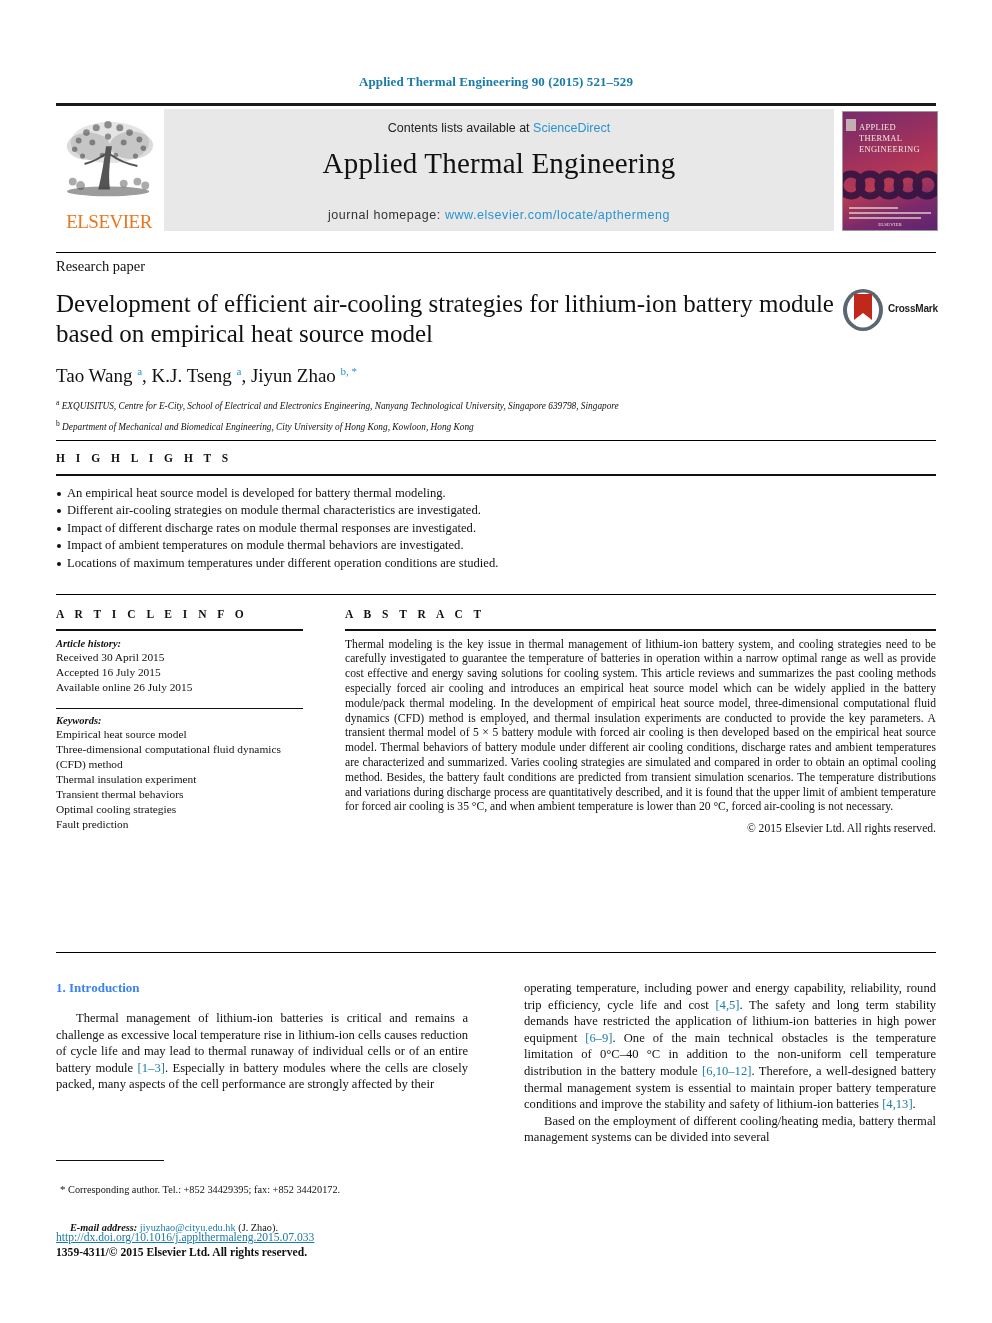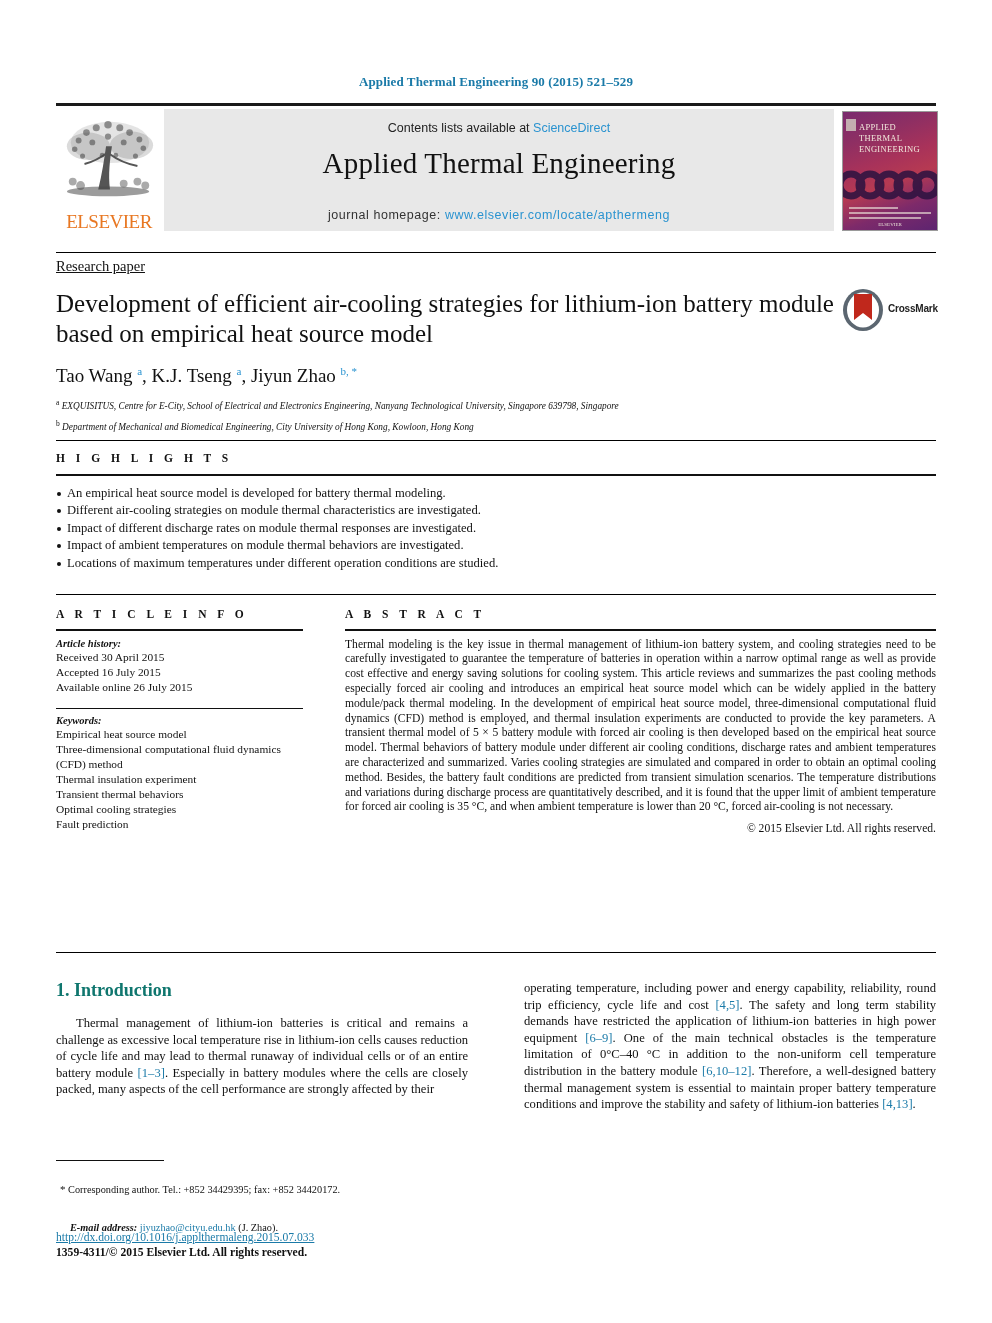--- a/index.html
+++ b/index.html
@@ -73,21 +73,21 @@
   .cl.m{width:88%}
   .cl.l{width:100%}
   .cover-bottom{
     position:absolute;left:0;bottom:3px;width:94px;text-align:center;
     font-size:5px;color:#e8dfd6;font-family:"Liberation Serif",serif;
   }
 
   
   .artsec{position:absolute;left:56px;top:258px;width:880px;}
   .artsec-rule{height:1px;background:#000;width:880px;position:absolute;top:-6px;left:0;}
-  .art-type{font-size:14.5px;font-family:"Liberation Serif",serif;color:#111;text-decoration:underline;}
+  .art-type{font-size:14.5px;font-family:"Liberation Serif",serif;color:#111;}
   .title{
     margin-top:14px;font-size:25px;line-height:30px;color:#111;
     font-family:"Liberation Serif", serif;font-weight:400;width:790px;
   }
   .authors{
     margin-top:16px;font-size:19px;color:#111;font-family:"Liberation Serif",serif;
   }
   .authors sup{font-size:11px;color:#2a93d0;vertical-align:super;}
   .affil{margin-top:10px;font-size:9.3px;font-style:italic;line-height:12.5px;color:#111;}
   .affil sup{font-size:7.5px;font-style:normal;vertical-align:super;}
@@ -132,21 +132,21 @@
     font-size:11.6px;line-height:14.8px;color:#111;text-align:justify;
     font-family:"Liberation Serif",serif;
   }
   .copyright{text-align:right;font-size:11.6px;margin-top:7px;color:#111;}
 
   
   .bodyrule{position:absolute;left:56px;top:952px;width:880px;height:1px;background:#000;}
   .bodycols{position:absolute;left:56px;top:980px;width:880px;display:flex;}
   .bcol{width:412px;flex:0 0 412px;}
   .bgap{width:56px;flex:0 0 56px;}
-  .h2{font-size:18px;font-weight:bold;color:#0f766e;margin:0 0 14px 0;}
+  .h2{font-size:13px;font-weight:bold;color:#3b82f6;margin:0 0 14px 0;}
   .p{
     font-size:12.6px;line-height:16.6px;text-align:justify;color:#111;margin:0 0 0 0;
     font-family:"Liberation Serif",serif;
   }
   .p.indent{text-indent:20px;}
   .ref{color:#1a7aa8;}
 
   
   .foot{position:absolute;left:56px;top:1160px;width:412px;}
   .foot-rule{width:108px;height:1px;background:#111;margin-bottom:6px;}
@@ -326,20 +326,21 @@
 
     <div class="bcol">
       <div class="h2">1. Introduction</div>
       <p class="p indent"><span>Thermal management of lithium-ion batteries is critical and remains a challenge as excessive local temperature rise in lithium-ion cells causes reduction of cycle life and may lead to thermal runaway of individual cells or of an entire battery module </span><span class="ref">[1–3]</span><span>. Especially in battery modules where the cells are closely packed, many aspects of the cell performance are strongly affected by their</span></p>
     </div>
 
     <div class="bgap"></div>
 
     <div class="bcol">
       <p class="p"><span>operating temperature, including power and energy capability, reliability, round trip efficiency, cycle life and cost </span><span class="ref">[4,5]</span><span>. The safety and long term stability demands have restricted the application of lithium-ion batteries in high power equipment </span><span class="ref">[6–9]</span><span>. One of the main technical obstacles is the temperature limitation of 0°C–40 °C in addition to the non-uniform cell temperature distribution in the battery module </span><span class="ref">[6,10–12]</span><span>. Therefore, a well-designed battery thermal management system is essential to maintain proper battery temperature conditions and improve the stability and safety of lithium-ion batteries </span><span class="ref">[4,13]</span><span>.</span></p>
+      <p class="p indent">Based on the employment of different cooling/heating media, battery thermal management systems can be divided into several</p>
     </div>
 
   </div>
 
   <div class="foot">
     <div class="foot-rule"></div>
     <div class="foot-line">
       <span class="star">*</span>
       <span>Corresponding author. Tel.: +852 34429395; fax: +852 34420172.</span>
     </div>

